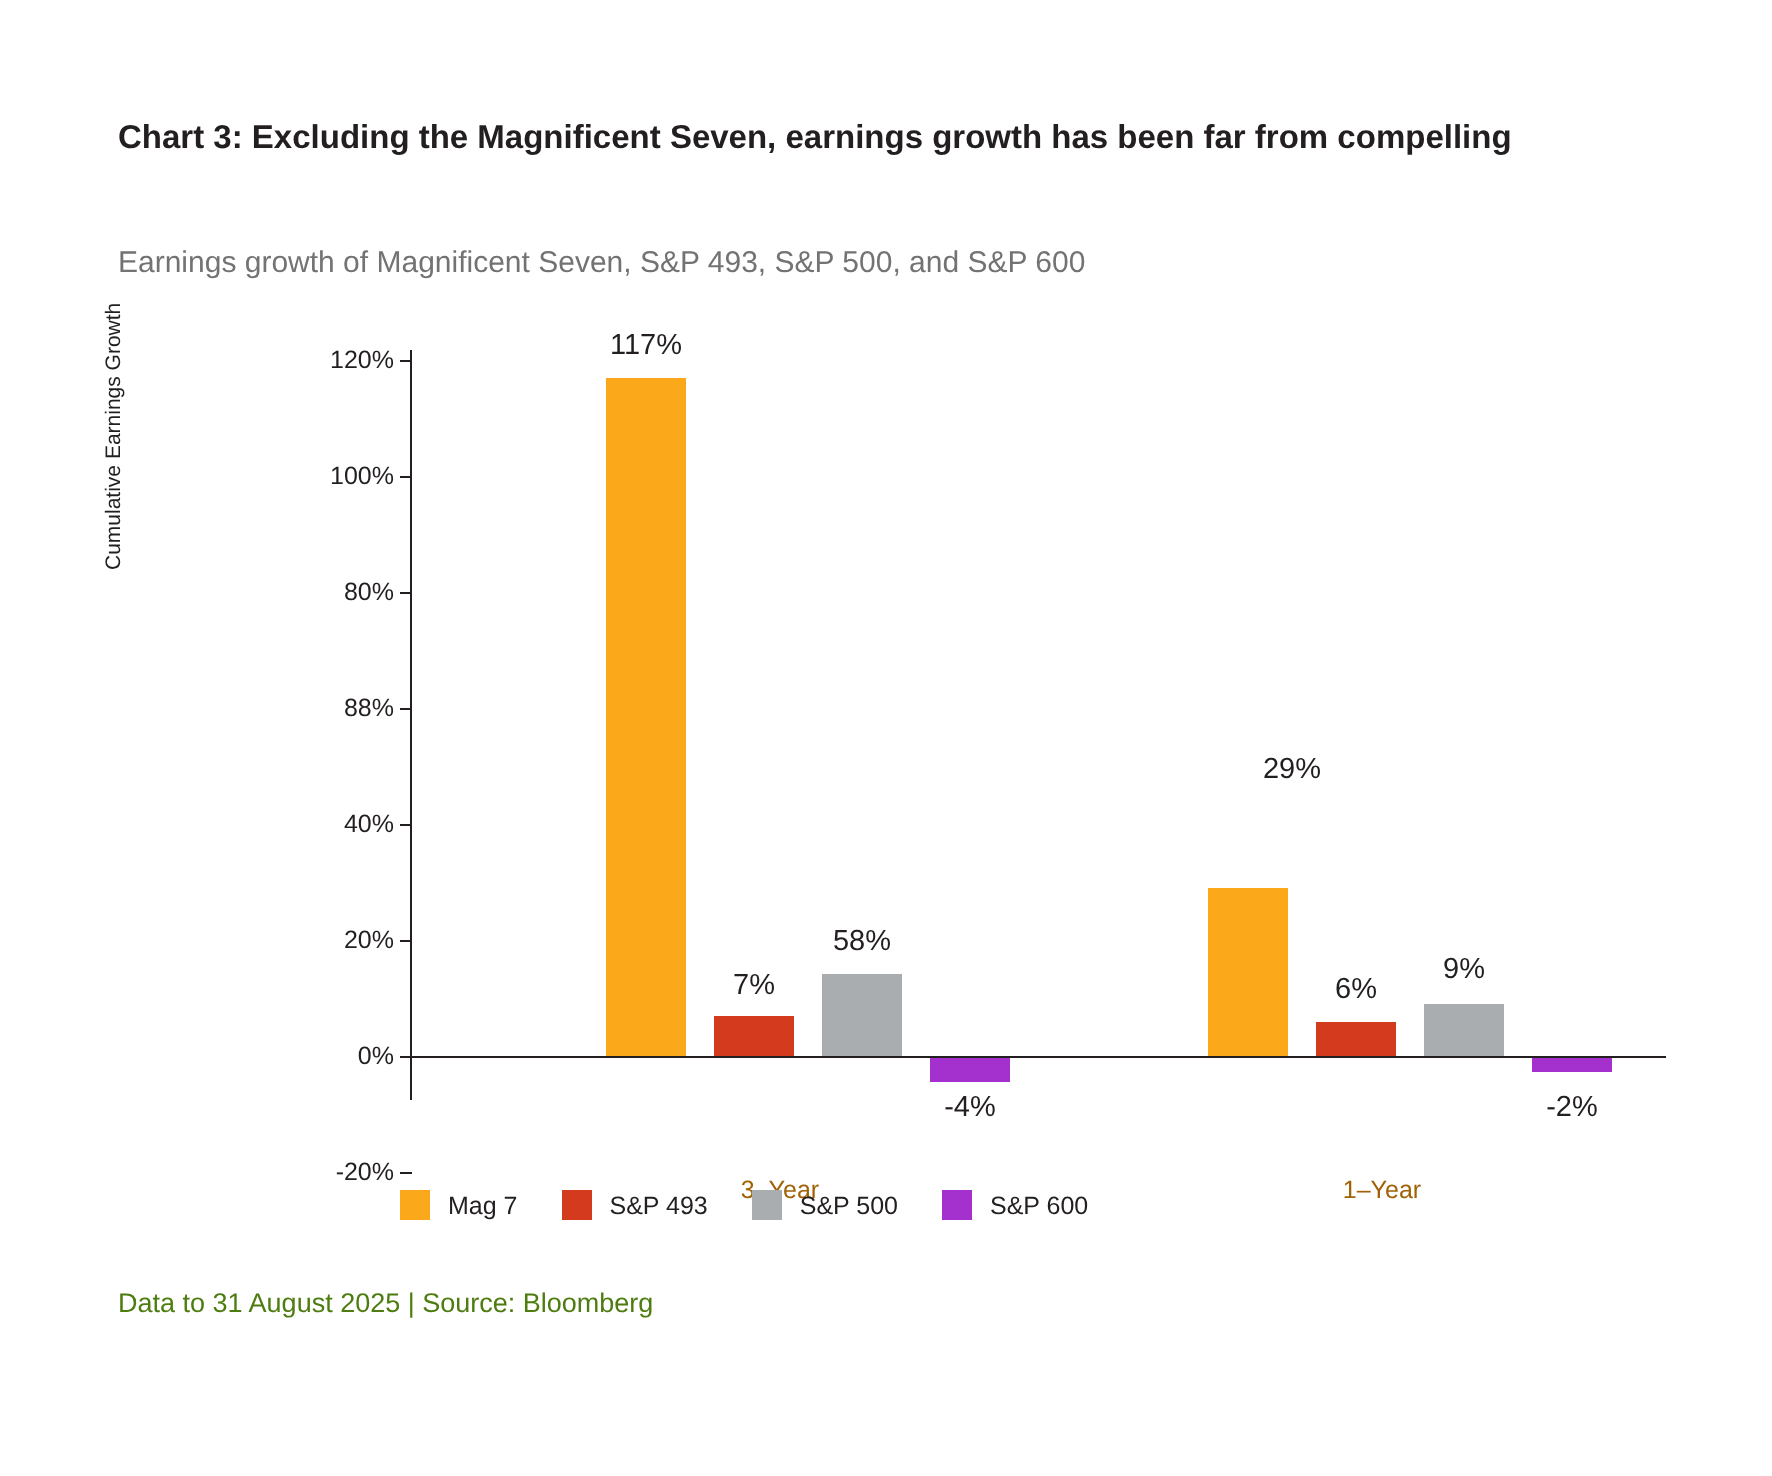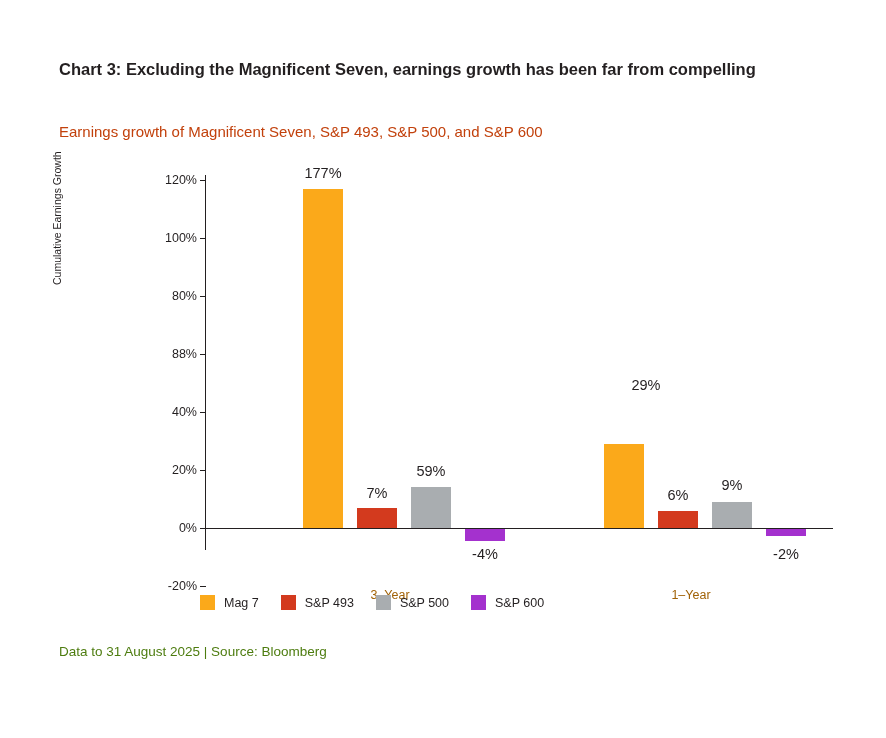--- a/index.html
+++ b/index.html
@@ -30,21 +30,21 @@
     line-height: 1.45;
     color: #231f20;
   }
   .subtitle {
     position: absolute;
     left: 59px;
     top: 123px;
     width: 760px;
     font-size: 15px;
     font-weight: normal;
-    color: #c2410c;
+    color: #737373;
   }
   .footer {
     position: absolute;
     left: 59px;
     top: 644px;
     font-size: 13.5px;
     color: #4d7c0f;
   }
 
   
@@ -192,23 +192,23 @@
 
     <div class="axis-line-h" style="top:363px;"></div>
 
     <div class="bars-layer">
 
       <div class="bar" style="left:98px;  top:24px;  height:339px; background:#FBA91A;"></div>
       <div class="bar" style="left:152px; top:343px; height:20px;  background:#D33A1E;"></div>
       <div class="bar" style="left:206px; top:322px; height:41px;  background:#A9ADB0;"></div>
       <div class="bar" style="left:260px; top:364px; height:12px;  background:#A431CE;"></div>
 
-      <div class="bar-value" style="left:78px;  top:0px;">177%</div>
+      <div class="bar-value" style="left:78px;  top:0px;">117%</div>
       <div class="bar-value" style="left:132px; top:320px;">7%</div>
-      <div class="bar-value" style="left:186px; top:298px;">59%</div>
+      <div class="bar-value" style="left:186px; top:298px;">58%</div>
       <div class="bar-value" style="left:240px; top:381px;">-4%</div>
 
       <div class="bar" style="left:399px; top:279px; height:84px; background:#FBA91A;"></div>
       <div class="bar" style="left:453px; top:346px; height:17px; background:#D33A1E;"></div>
       <div class="bar" style="left:507px; top:337px; height:26px; background:#A9ADB0;"></div>
       <div class="bar" style="left:561px; top:364px; height:7px;  background:#A431CE;"></div>
 
       <div class="bar-value" style="left:401px; top:212px;">29%</div>
       <div class="bar-value" style="left:433px; top:322px;">6%</div>
       <div class="bar-value" style="left:487px; top:312px;">9%</div>

